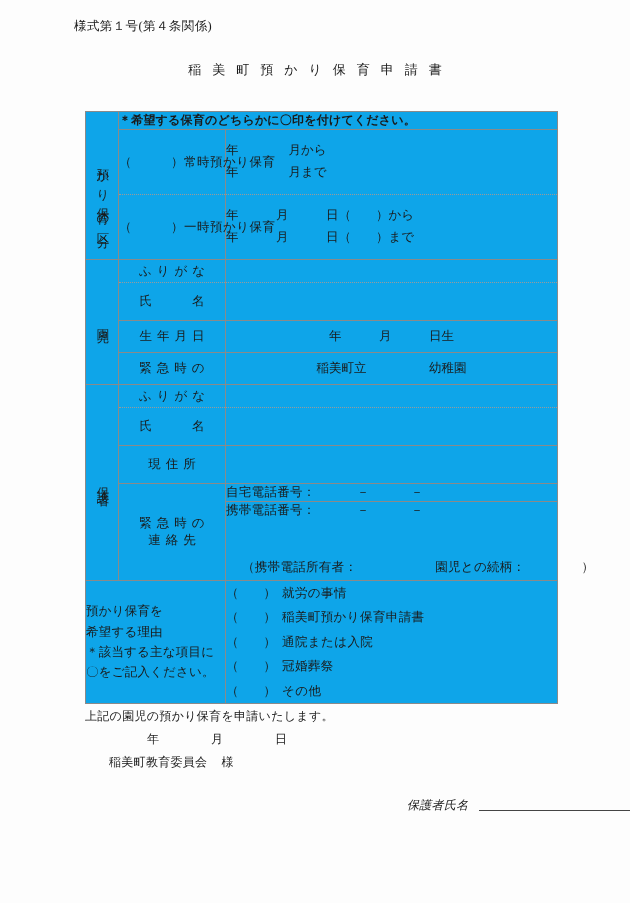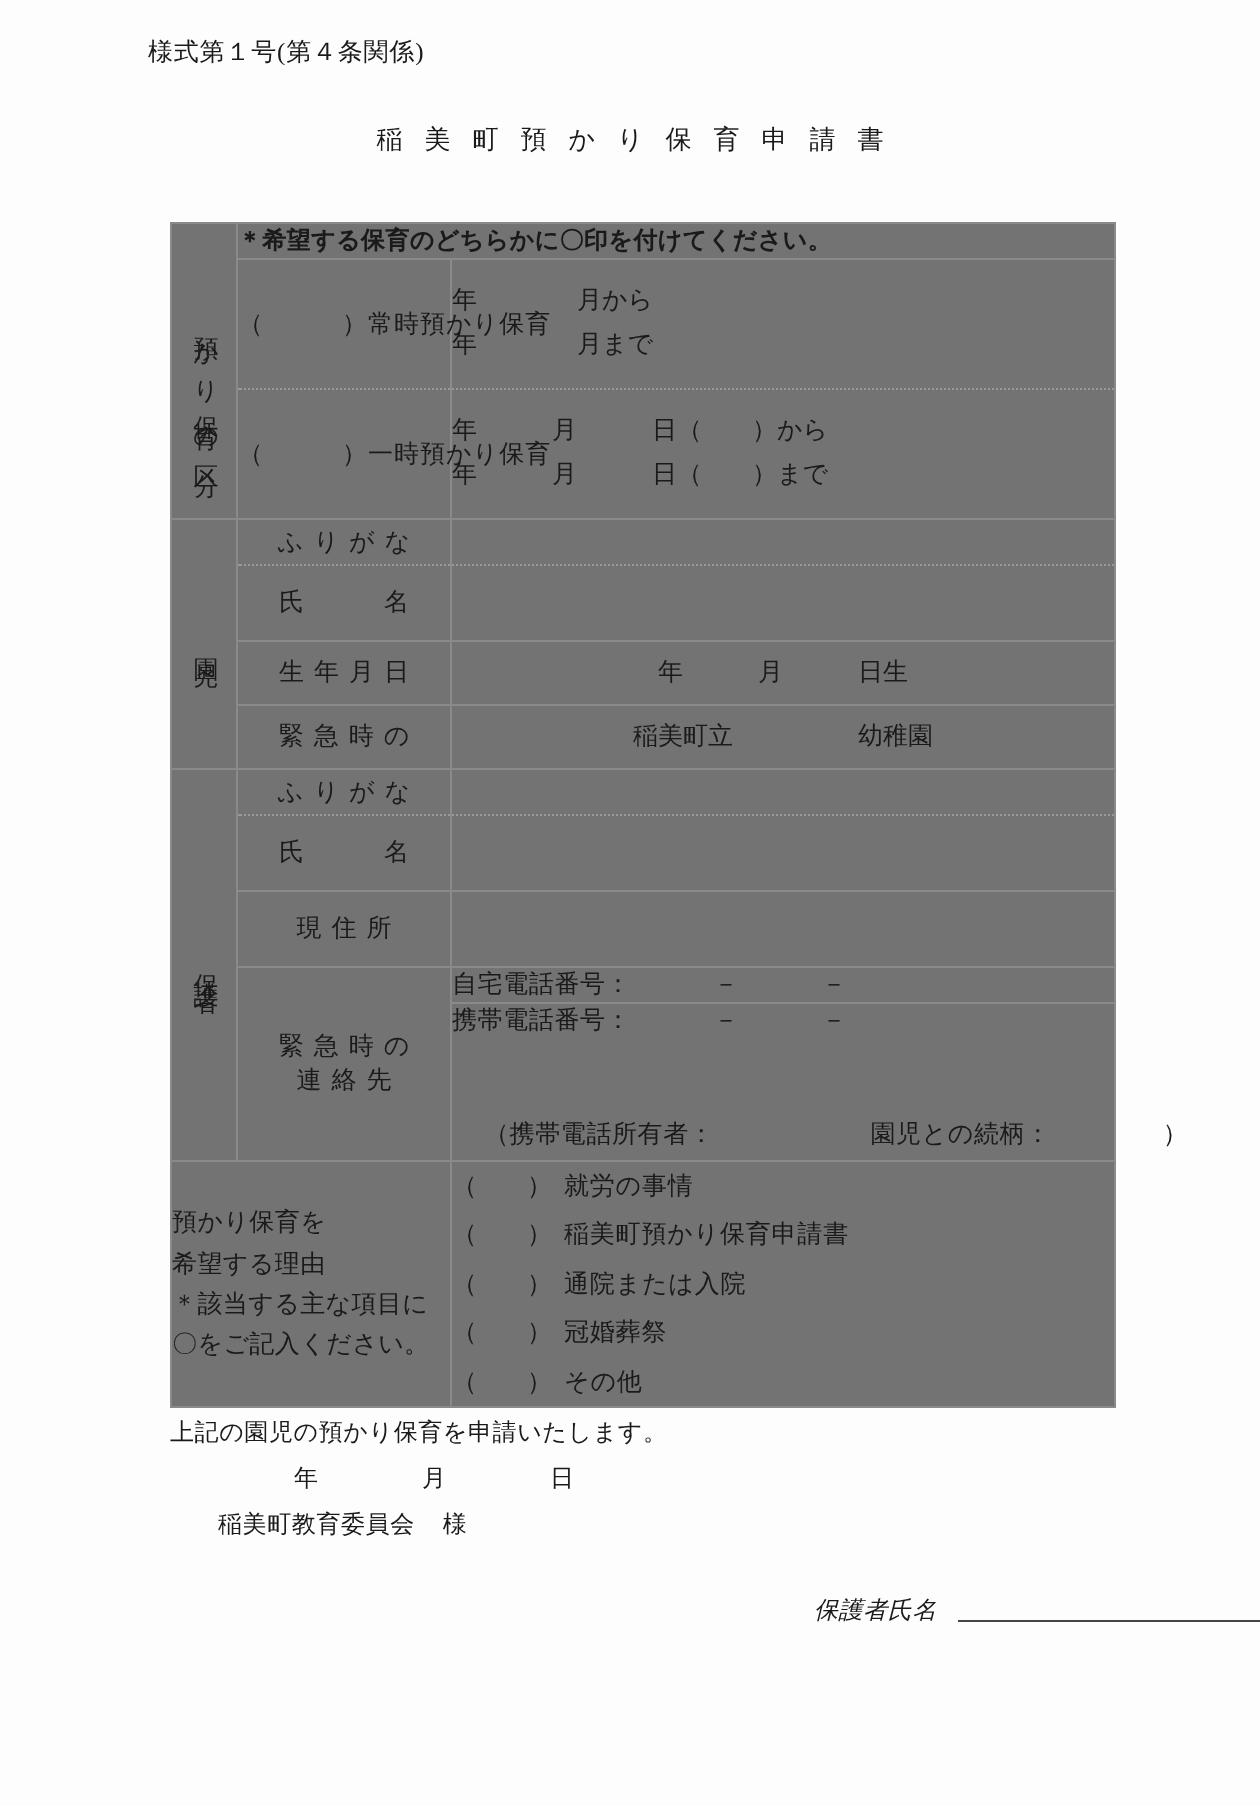--- a/index.html
+++ b/index.html
@@ -49,21 +49,21 @@
     top: 111px;
     width: 472px;
     border-collapse: collapse;
     table-layout: fixed;
     font-size: 12.5px;
   }
   .form-table td {
     border: 1px solid #8a8a8a;
     padding: 0;
     vertical-align: middle;
-    background: #737373;
+    background: #0ea5e9;
   }
   .vlabel {
     width: 33px;
     text-align: center;
     font-size: 12.5px;
     line-height: 1.55;
     padding: 2px 0;
   }
   .vlabel span {
     display: block;

